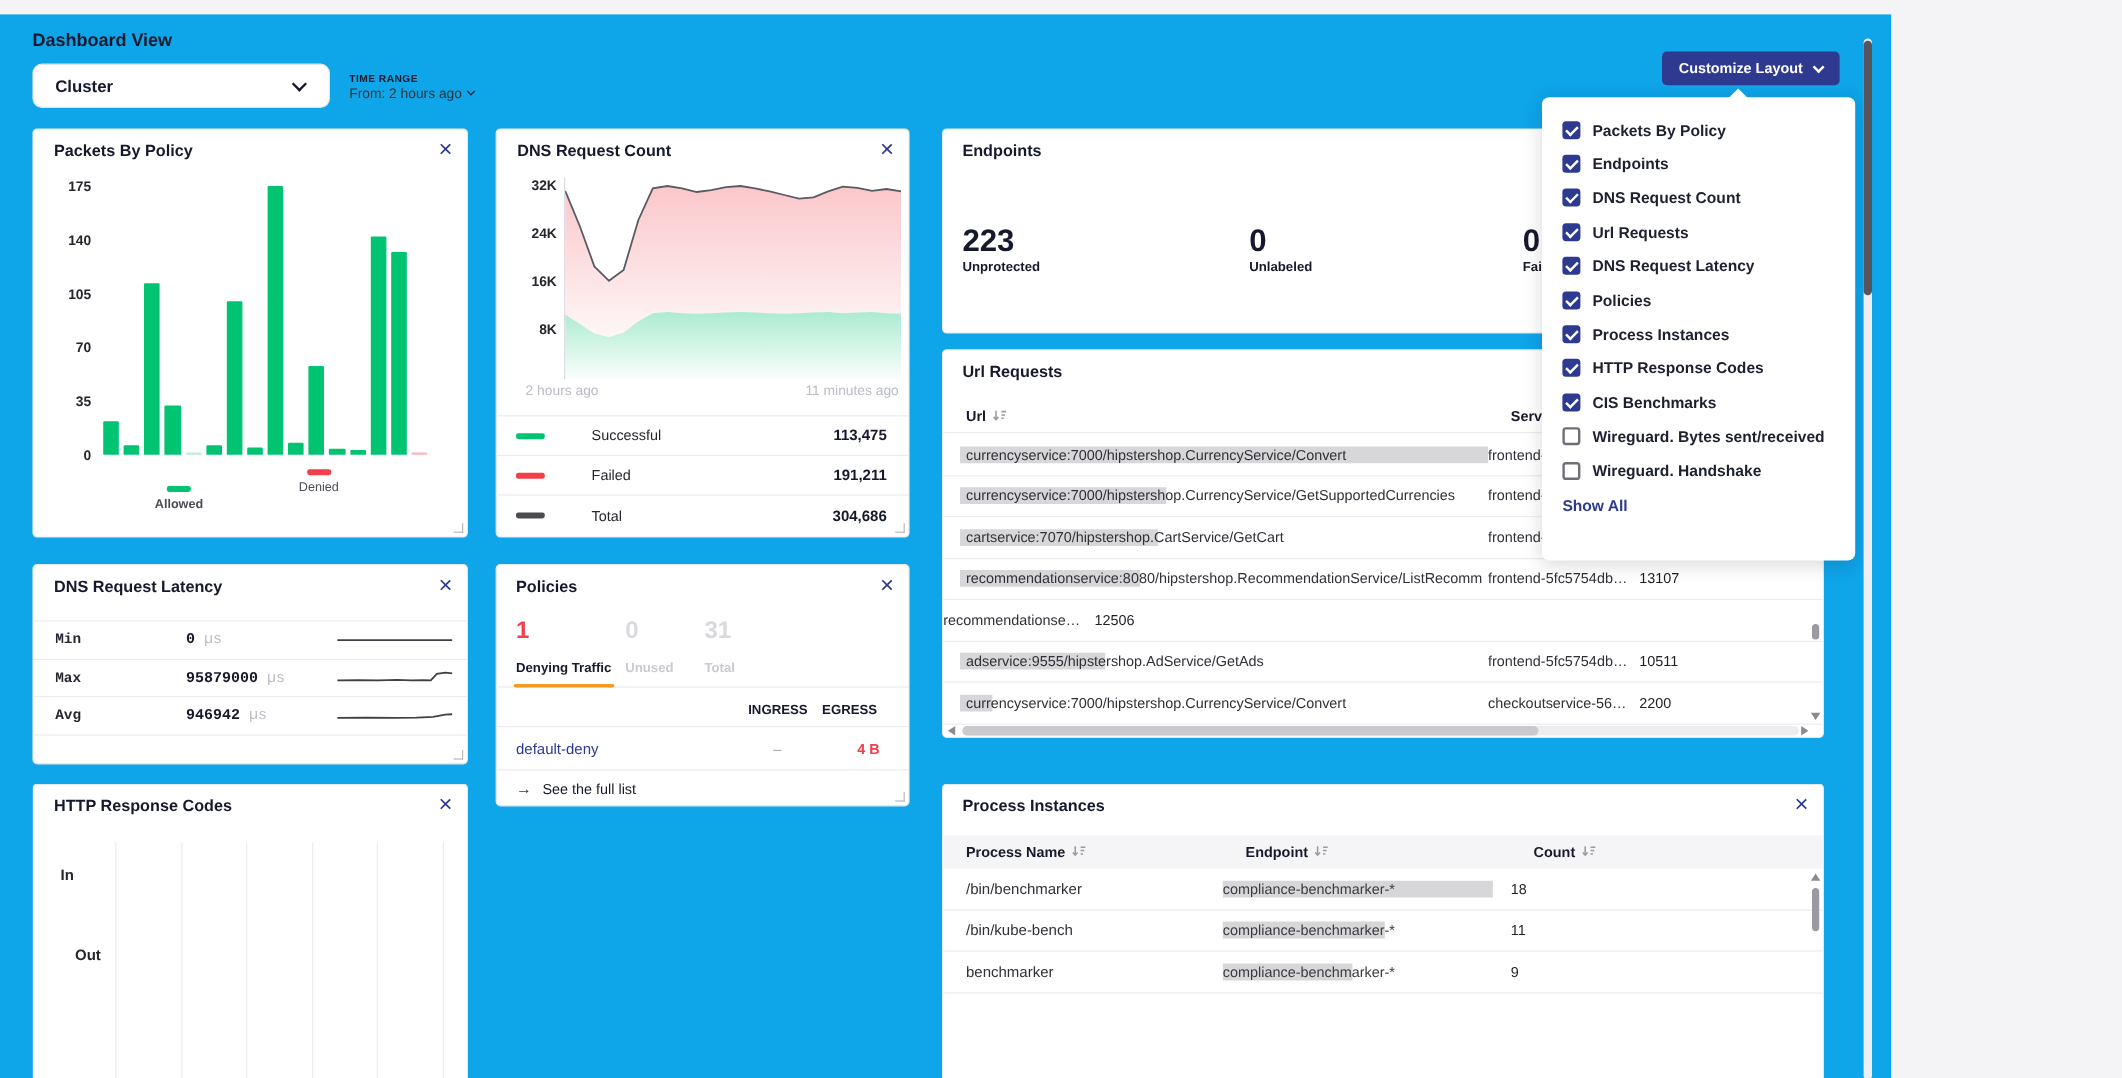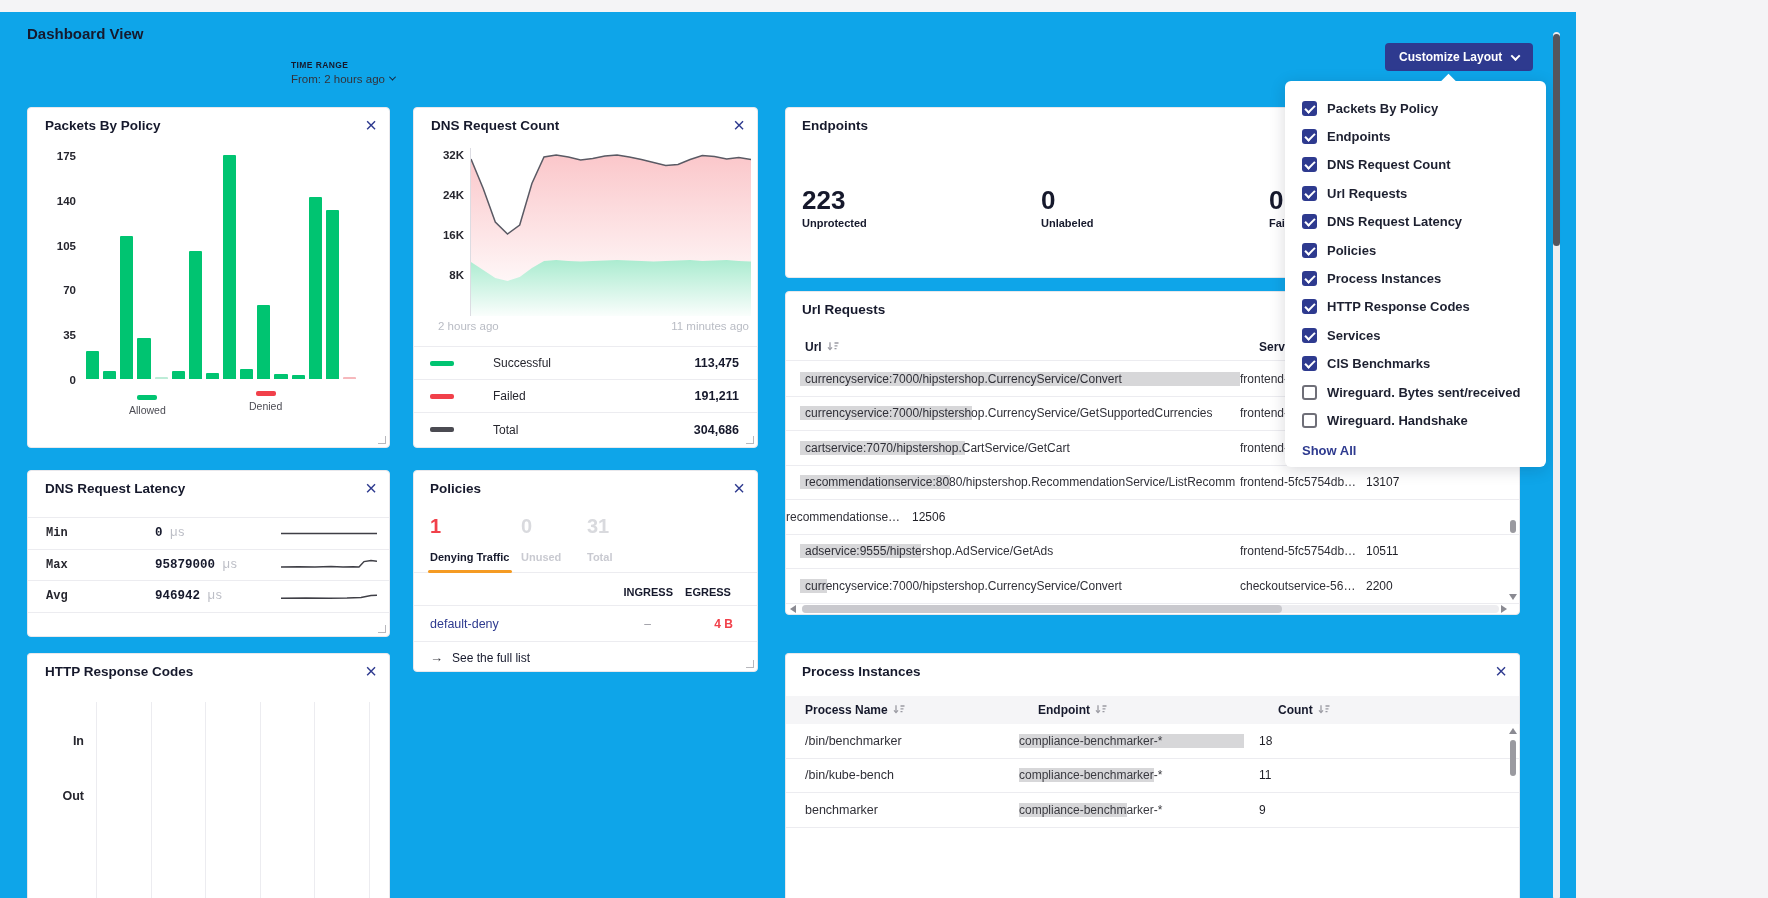--- a/index.html
+++ b/index.html
@@ -134,20 +134,24 @@
   
   .page-scroll-track{left:1553px;top:20px;width:7px;height:868px;background:#eeeef1;border-radius:4px;z-index:60;}
   .page-scroll-thumb{position:absolute;left:0;top:2px;width:7px;height:212px;background:#55555d;border-radius:4px;}
 </style>
 </head>
 <body>
 
 <div class="stage">
 
   <div class="abs page-title">Dashboard View</div>
+  <div class="abs view-select">
+    <span class="val">Cluster</span>
+    <span class="chev"></span>
+  </div>
   <div class="abs time-range">
     <div class="tr-label">TIME RANGE</div>
     <div class="tr-value"><span>From: 2 hours ago</span><span class="chev sm"></span></div>
   </div>
   <button class="abs customize-btn">
     <span>Customize Layout</span>
     <span class="chev white"></span>
   </button>
 
   <section class="card card-pbp">
@@ -173,21 +177,21 @@
         <div class="bar" style="height: 224px; background: rgb(0, 196, 113);"></div>
         <div class="bar" style="height: 10.24px; background: rgb(0, 196, 113);"></div>
         <div class="bar" style="height: 74.24px; background: rgb(0, 196, 113);"></div>
         <div class="bar" style="height: 5.12px; background: rgb(0, 196, 113);"></div>
         <div class="bar" style="height: 3.84px; background: rgb(0, 196, 113);"></div>
         <div class="bar" style="height: 181.76px; background: rgb(0, 196, 113);"></div>
         <div class="bar" style="height: 168.96px; background: rgb(0, 196, 113);"></div>
         <div class="bar" style="height: 2px; background: rgb(246, 184, 188);"></div>
       </div>
     <div id="pbp-legend">
-        <div class="pbp-legend-item" style="left: 101px; top: 287px;">
+        <div class="pbp-legend-item" style="left: 101px; top: 297px; font-weight: bold;">
           <span class="pbp-swatch" style="background: rgb(0, 196, 113);"></span>
           <span class="pbp-leg-label">Allowed</span>
         </div>
         <div class="pbp-legend-item" style="left: 221px; top: 283px;">
           <span class="pbp-swatch" style="background: rgb(241, 64, 74);"></span>
           <span class="pbp-leg-label">Denied</span>
         </div>
       </div>
     <span class="resize-corner"></span>
   </section>
@@ -416,21 +420,21 @@
     <div class="card-title">HTTP Response Codes</div>
     <span class="card-x">×</span>
     <div id="http-grid">
         <div class="gridline" style="left: 68px;"></div>
         <div class="gridline" style="left: 123px;"></div>
         <div class="gridline" style="left: 177px;"></div>
         <div class="gridline" style="left: 232px;"></div>
         <div class="gridline" style="left: 286px;"></div>
         <div class="gridline" style="left: 341px;"></div>
       </div>
-    <div class="http-label" style="left:0;top:80px;">In</div>
+    <div class="http-label" style="left:0;top:68px;text-align:center;">In</div>
     <div class="http-label" style="left:0;top:135px;">Out</div>
   </section>
 
   <section class="card card-proc">
     <div class="card-title" style="left:16px;">Process Instances</div>
     <span class="card-x">×</span>
     <div class="t-head proc-head" id="proc-head">
         <span class="ph-name" style="display: flex; align-items: center;">
           <span>Process Name</span>
           <span class="sort-ic"><svg width="12" height="10" viewBox="0 0 12 10">
@@ -545,26 +549,20 @@
         <div class="menu-item">
           <span class="checkbox on">
             <span class="tick"></span>
           </span>
           <span class="menu-label">HTTP Response Codes</span>
         </div>
         <div class="menu-item">
           <span class="checkbox on">
             <span class="tick"></span>
           </span>
-          <span class="menu-label">Services</span>
-        </div>
-        <div class="menu-item">
-          <span class="checkbox on">
-            <span class="tick"></span>
-          </span>
           <span class="menu-label">CIS Benchmarks</span>
         </div>
         <div class="menu-item">
           <span class="checkbox off"></span>
           <span class="menu-label">Wireguard. Bytes sent/received</span>
         </div>
         <div class="menu-item">
           <span class="checkbox off"></span>
           <span class="menu-label">Wireguard. Handshake</span>
         </div>

